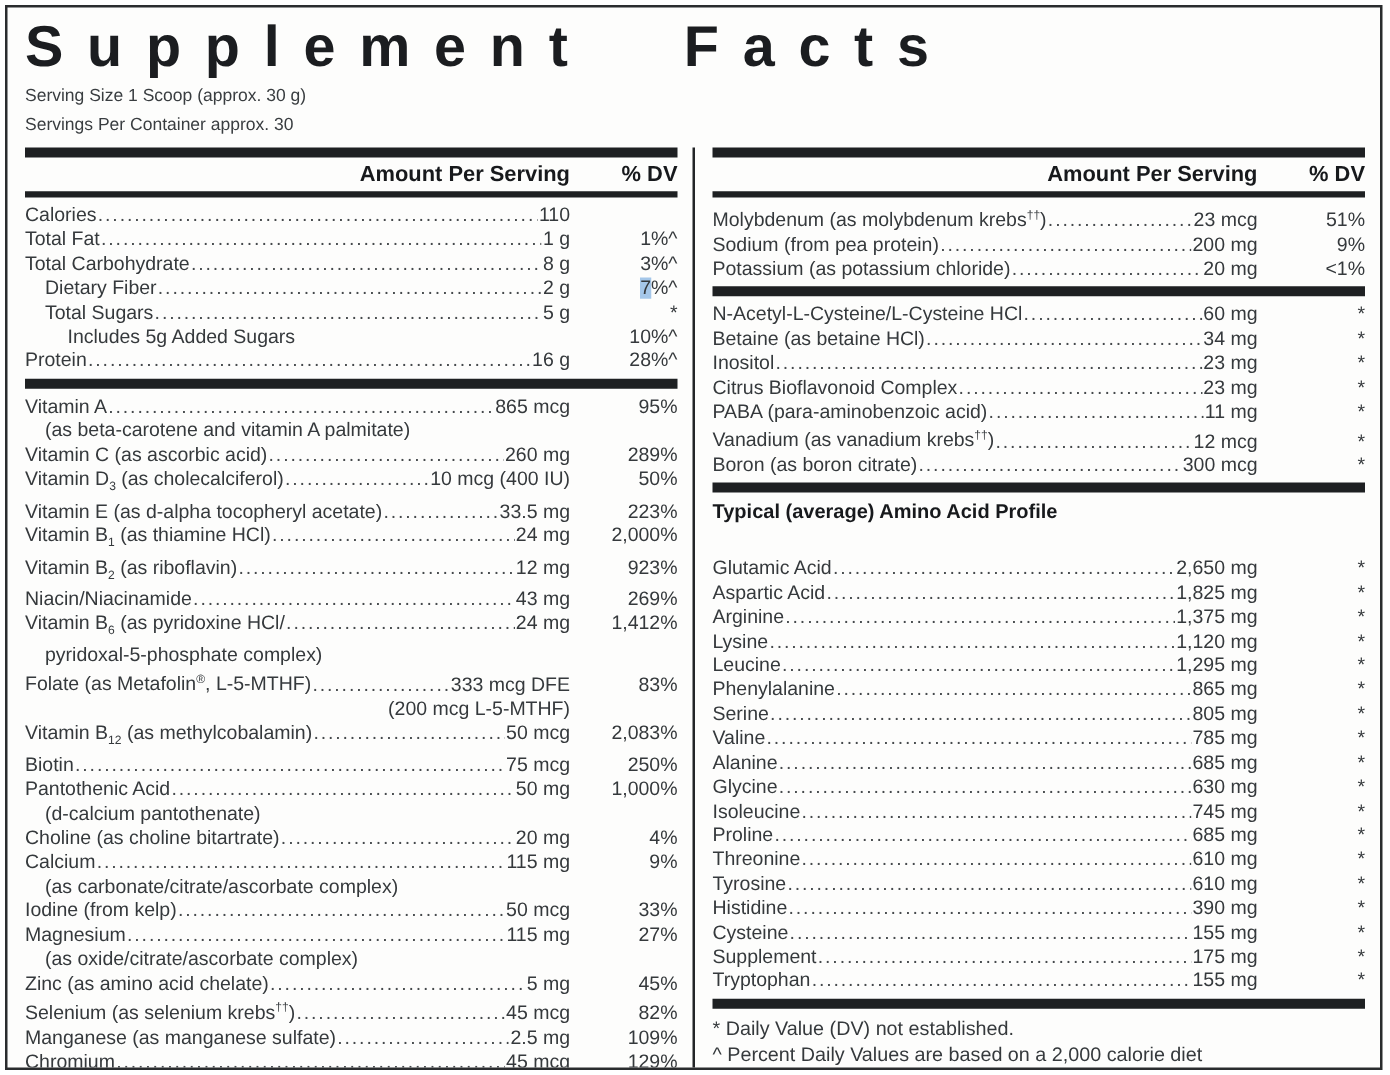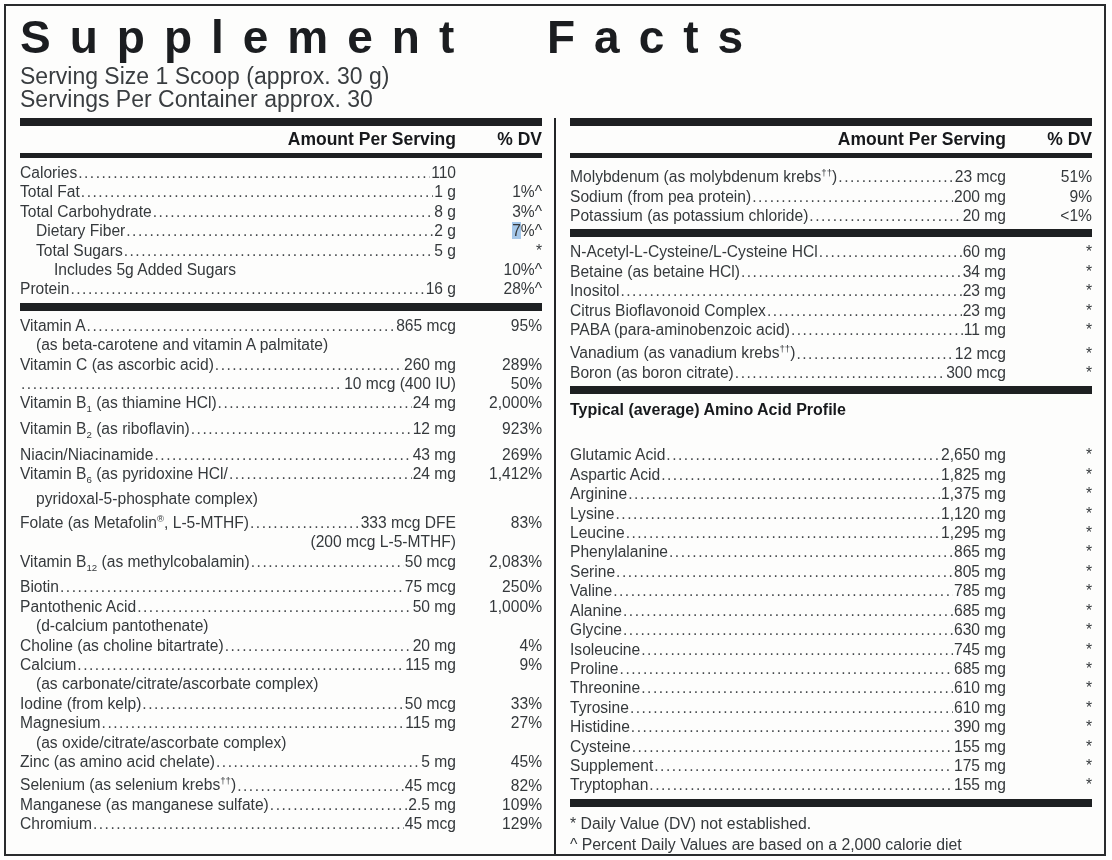--- a/index.html
+++ b/index.html
@@ -15,21 +15,21 @@
     background:#fdfdfc;
     box-sizing:border-box;
     padding:6px 12px 0 14px;
     overflow:hidden;
   }
   .title{
     font-size:46px;font-weight:700;color:#1b1d20;
     letter-spacing:19px;word-spacing:42px;
     line-height:50px;white-space:nowrap;
   }
-  .serving{font-size:23px;line-height:23px;color:#393d40;margin-top:3px;}
+  .serving{font-size:14px;line-height:23px;color:#393d40;margin-top:3px;}
   .serving div{white-space:nowrap;}
   .cols{display:flex;margin-top:7px;align-items:stretch;}
   .col{flex:1;min-width:0;}
   .col-left{padding-right:12px;}
   .col-right{padding-left:14px;}
   .vdivider{width:2px;background:#232527;flex:0 0 2px;}
   .bar8{height:8px;background:#1e2022;}
   .bar5{height:5px;background:#1e2022;}
   .hdr{display:flex;align-items:center;padding:3px 0 3px 0;}
   .hdr .sp{flex:1;}
@@ -133,23 +133,30 @@
             <span class="amt"></span>
             <span class="dv"></span>
           </div>
           <div class="row">
             <span class="nm">Vitamin C (as ascorbic acid)</span>
             <span class="dots"></span>
             <span class="amt">260 mg</span>
             <span class="dv">289%</span>
           </div>
           <div class="row">
+            <span class="nm">Vitamin D<sub>3</sub> (as cholecalciferol)</span>
             <span class="dots"></span>
             <span class="amt">10 mcg (400 IU)</span>
             <span class="dv">50%</span>
+          </div>
+          <div class="row">
+            <span class="nm">Vitamin E (as d-alpha tocopheryl acetate)</span>
+            <span class="dots"></span>
+            <span class="amt">33.5 mg</span>
+            <span class="dv">223%</span>
           </div>
           <div class="row">
             <span class="nm">Vitamin B<sub>1</sub> (as thiamine HCl)</span>
             <span class="dots"></span>
             <span class="amt">24 mg</span>
             <span class="dv">2,000%</span>
           </div>
           <div class="row">
             <span class="nm">Vitamin B<sub>2</sub> (as riboflavin)</span>
             <span class="dots"></span>

